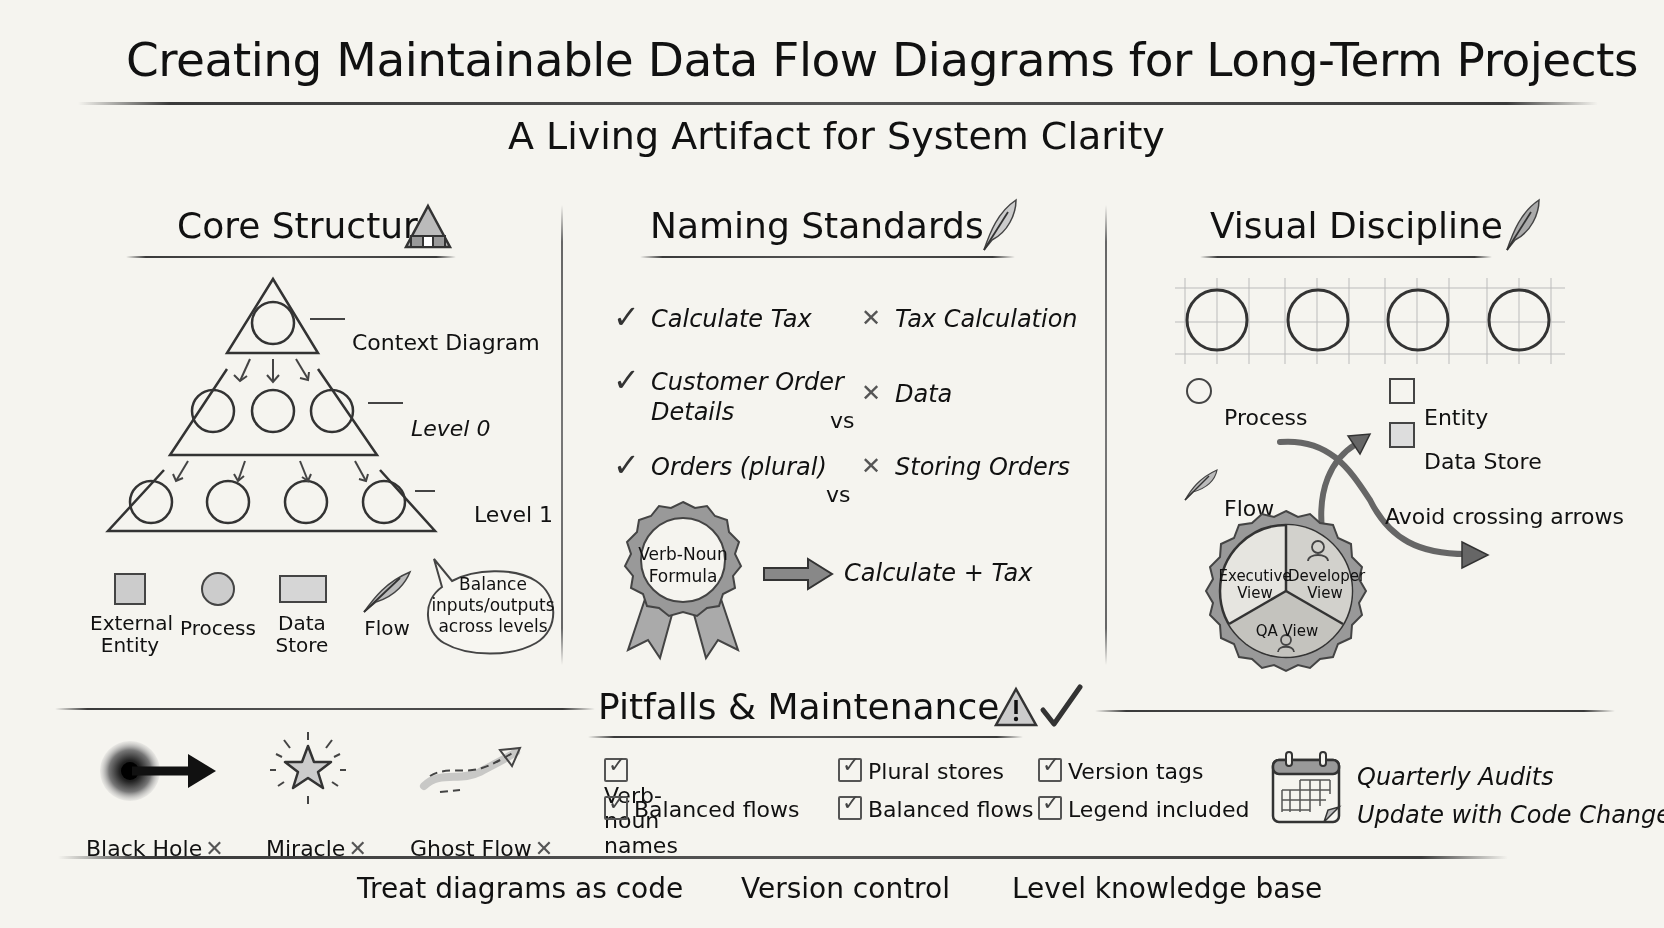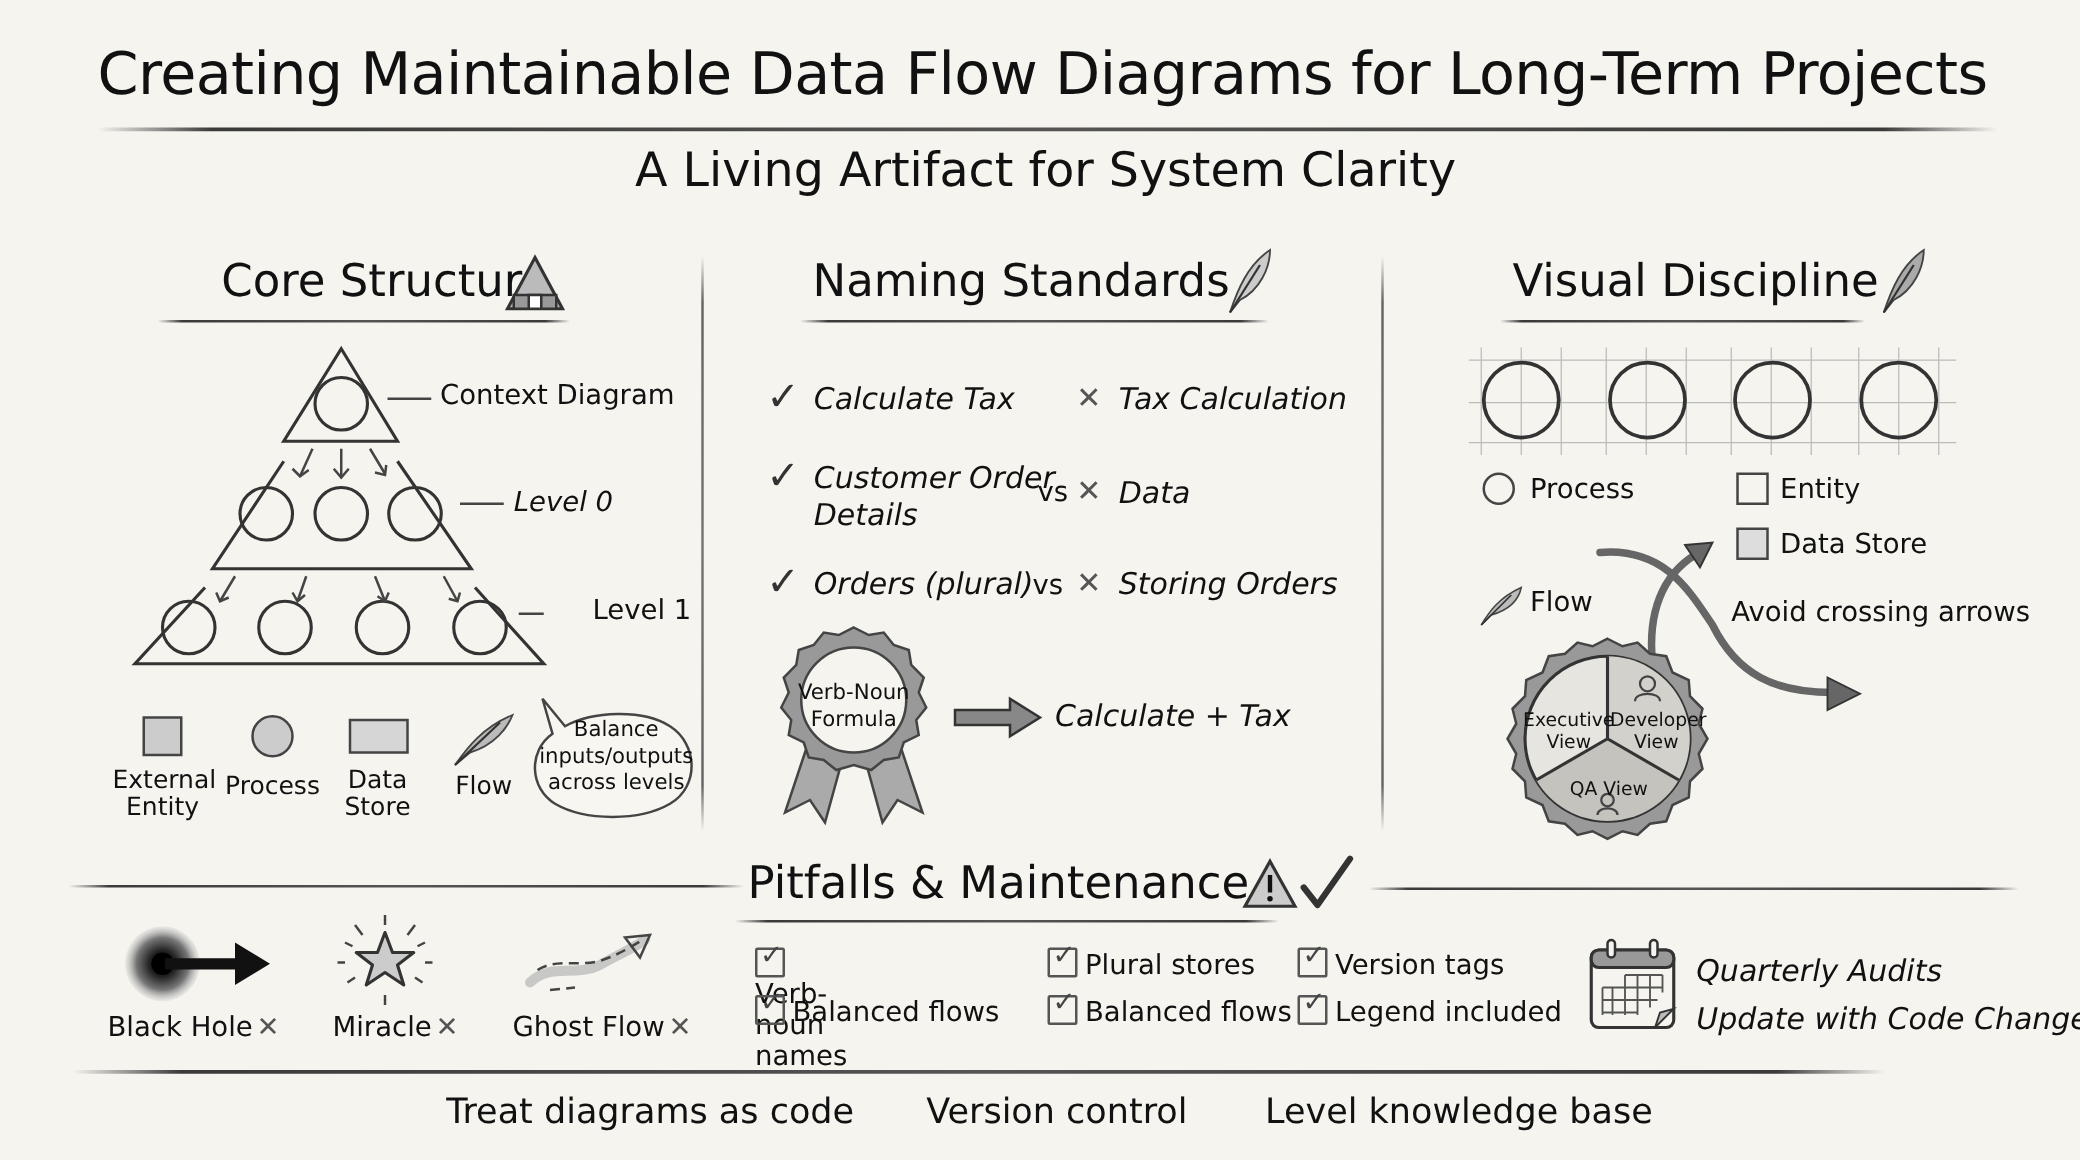--- a/index.html
+++ b/index.html
@@ -6,25 +6,25 @@
   body {
     width: 1664px; height: 928px; overflow: hidden;
     background: #f5f4ef;
     font-family: "DejaVu Sans", sans-serif;
     color: #111;
     position: relative;
   }
   .abs { position: absolute; }
   .hline { position: absolute; height: 3px; background: linear-gradient(90deg, rgba(60,60,60,0) 0%, #3a3a3a 6%, #555 50%, #3a3a3a 94%, rgba(60,60,60,0) 100%); border-radius: 2px; }
   .vline { position: absolute; width: 2px; background: linear-gradient(180deg, rgba(80,80,80,0) 0%, #666 8%, #777 50%, #666 92%, rgba(80,80,80,0) 100%); }
-  .title { font-size: 47px; letter-spacing: -0.5px; white-space: nowrap; }
+  .title { font-size: 47px; letter-spacing: -0.5px; white-space: nowrap; margin-left: 48px; }
   .subtitle { font-size: 38px; white-space: nowrap; }
   .section-h { font-size: 36px; white-space: nowrap; }
   .txt { white-space: nowrap; }
-  .t22 { font-size: 22px; }
+  .t22 { font-size: 22px; margin-top: 26px; }
   .t24 { font-size: 24px; font-style: italic; }
   .t20 { font-size: 20px; }
   .t17 { font-size: 17px; }
   .t15 { font-size: 15px; }
   .center { text-align: center; }
   svg { overflow: visible; }
   .check { color: #333; }
   .cross { color: #555; font-weight: bold; }
 </style>
 </head>

